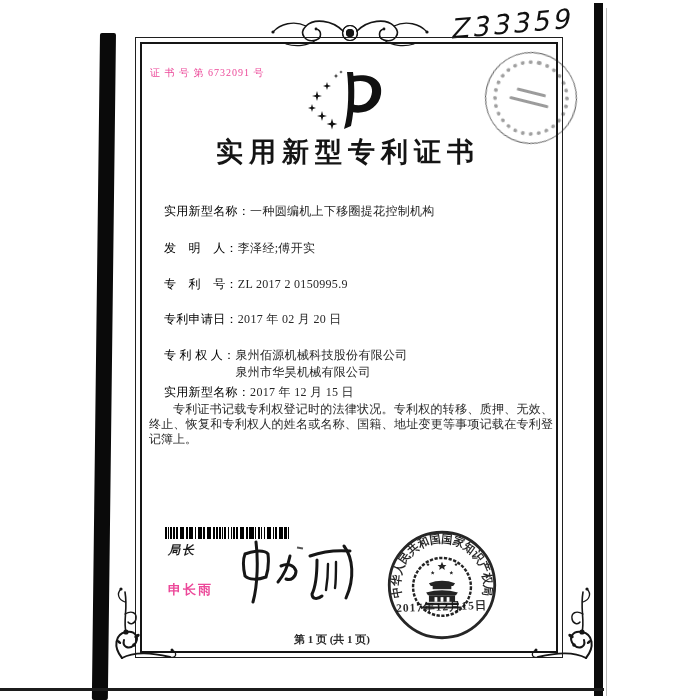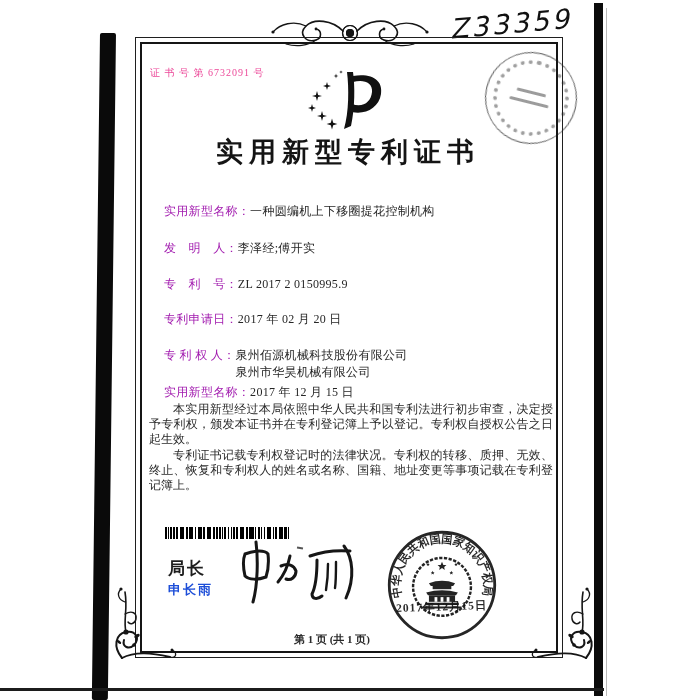--- a/index.html
+++ b/index.html
@@ -18,44 +18,44 @@
   #frame-outer{left:135px;top:37px;width:426px;height:619px;border:1.2px solid #1f1f1f;}
   #frame-inner{left:4px;top:4px;right:4px;bottom:4px;position:absolute;border:2.5px solid #151515;}
 
   
   #cert-no{left:150px;top:66px;font-size:10px;letter-spacing:1px;color:#ec4899;}
   #title{left:135px;top:134px;width:426px;text-align:center;font-size:27px;font-weight:700;
          letter-spacing:6px;color:#141414;}
 
   
   .row{left:164px;font-size:12px;color:#232323;letter-spacing:0.3px;}
-  .lbl{color:#a21caf;}
+  .lbl{color:#000000;}
   .val{color:#262626;}
   #row-name{top:203px;} #row-inventor{top:240px;} #row-patno{top:276px;}
   #row-filing{top:311px;} #row-patentee{top:347px;} #row-grant{top:384px;}
   .val2{display:inline-block;vertical-align:top;}
   .val2 div{line-height:17px;}
 
   
   #paras{left:149px;top:402px;width:404px;font-size:12px;line-height:15.2px;
          text-align:justify;color:#2a2a2a;}
   #paras p{margin:0;text-indent:2em;}
 
   
   #barcode{left:165px;top:527px;width:126px;height:12px;background:
     repeating-linear-gradient(90deg,#000 0 1.5px,transparent 1.5px 3px),
     repeating-linear-gradient(90deg,#000 0 1px,transparent 1px 5.5px),
     repeating-linear-gradient(90deg,#000 0 2px,transparent 2px 8.5px);}
   #tiny-dash{left:297px;top:547px;width:6px;height:2px;background:#555;transform:rotate(8deg);}
 
   
-  #signer-title{left:168px;top:557px;font-family:"Liberation Sans","DejaVu Sans",sans-serif;
-                font-size:17px;font-weight:600;letter-spacing:2px;color:#1d1d1d;}
+  #signer-title{left:168px;top:542px;font-family:"Liberation Sans","DejaVu Sans",sans-serif;
+                font-size:12px;font-weight:600;letter-spacing:2px;color:#1d1d1d;font-style:italic;}
   #signer-name{left:168px;top:581px;font-family:"Liberation Sans","DejaVu Sans",sans-serif;
-               font-size:13px;font-weight:600;letter-spacing:2px;color:#1d4ed8;}
+               font-size:13px;font-weight:600;letter-spacing:2px;color:#ec4899;}
   #signature-svg{left:232px;top:536px;}
 
   
   #seal{left:386px;top:529px;width:112px;height:112px;opacity:0.93;}
   #seal-date{left:396px;top:599px;width:120px;font-size:11.5px;font-weight:700;letter-spacing:1px;
              color:#141414;transform:rotate(-2deg);opacity:.9;}
 
   
   #page-footer{left:262px;top:632px;width:140px;text-align:center;font-size:11px;color:#2b2b2b;font-weight:bold;}
 
@@ -141,21 +141,20 @@
     <span class="lbl">专利申请日：</span><span class="val">2017 年 02 月 20 日</span>
   </div>
   <div class="abs row" id="row-patentee">
     <span class="lbl">专 利 权 人：</span><span class="val val2"><div>泉州佰源机械科技股份有限公司</div><div>泉州市华昊机械有限公司</div></span>
   </div>
   <div class="abs row" id="row-grant">
     <span class="lbl">实用新型名称：</span><span class="val">2017 年 12 月 15 日</span>
   </div>
 
   <div class="abs" id="paras">
-    <p>本实用新型经过本局依照中华人民共和国专利法进行初步审查，决定授予专利权，颁发本证书并在专利登记簿上予以登记。专利权自授权公告之日起生效。</p>
     <p>专利证书记载专利权登记时的法律状况。专利权的转移、质押、无效、终止、恢复和专利权人的姓名或名称、国籍、地址变更等事项记载在专利登记簿上。</p>
   </div>
 
   <div class="abs" id="barcode"></div>
   <div class="abs" id="tiny-dash"></div>
 
   <div class="abs" id="signer-title">局长</div>
   <div class="abs" id="signer-name">申长雨</div>
 
   <svg class="abs" id="signature-svg" width="135" height="75" viewBox="0 0 135 75">

